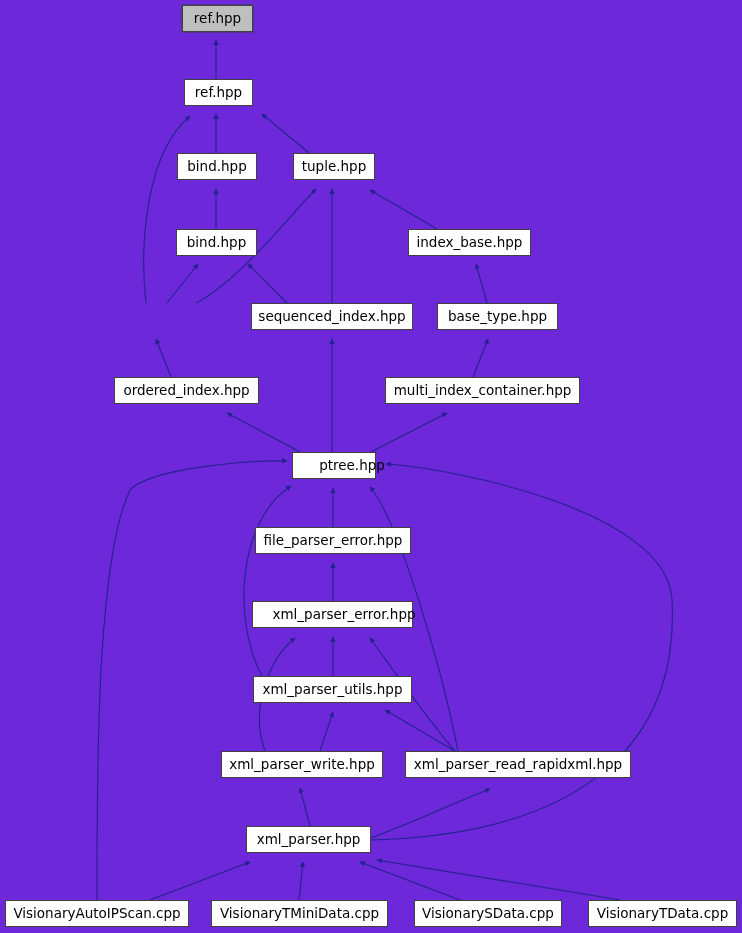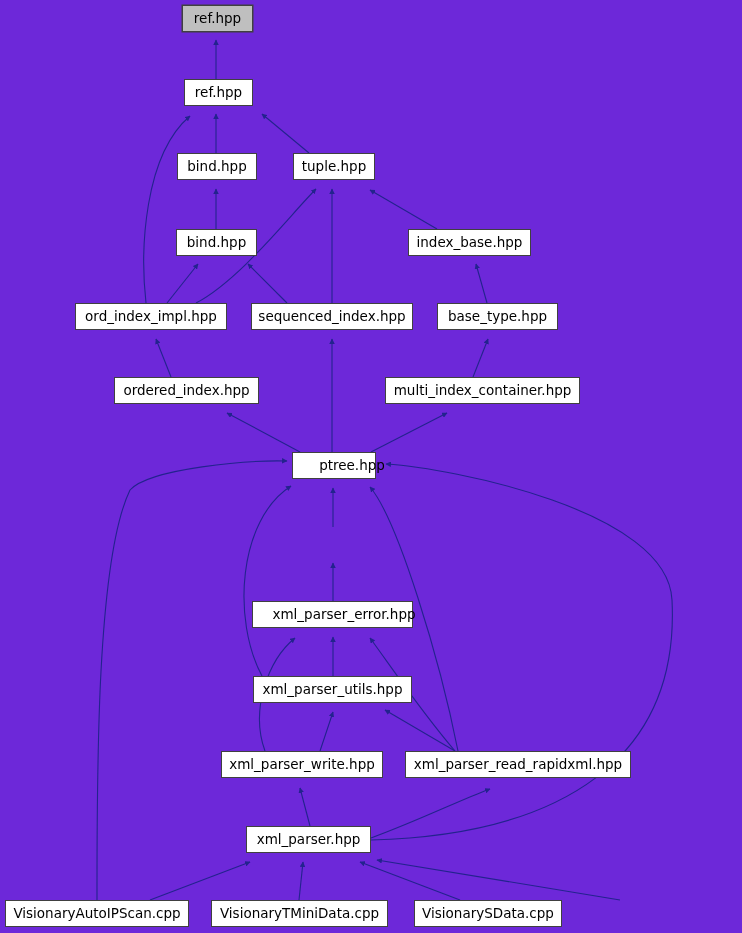--- a/index.html
+++ b/index.html
@@ -82,37 +82,37 @@
     </div>
     <div class="node" style="left: 293px; top: 153px; width: 82px; height: 27px;">
       <span class="lbl">tuple.hpp</span>
     </div>
     <div class="node" style="left: 176px; top: 229px; width: 81px; height: 27px;">
       <span class="lbl">bind.hpp</span>
     </div>
     <div class="node" style="left: 408px; top: 229px; width: 123px; height: 27px;">
       <span class="lbl">index_base.hpp</span>
     </div>
-    <div class="node" style="left: 75px; top: 303px; width: 152px; height: 27px;">
-      <span class="lbl">ord_index_impl.hpp</span>
-    </div>
     <div class="node" style="left: 251px; top: 303px; width: 162px; height: 27px;">
       <span class="lbl">sequenced_index.hpp</span>
     </div>
     <div class="node" style="left: 114px; top: 377px; width: 145px; height: 27px;">
       <span class="lbl">ordered_index.hpp</span>
     </div>
     <div class="node" style="left: 437px; top: 303px; width: 121px; height: 27px;">
       <span class="lbl">base_type.hpp</span>
     </div>
     <div class="node" style="left: 385px; top: 377px; width: 195px; height: 27px;">
       <span class="lbl">multi_index_container.hpp</span>
     </div>
     <div class="node" style="left: 292px; top: 452px; width: 84px; height: 27px; padding-left: 36px;">
       <span class="lbl">ptree.hpp</span>
+    </div>
+    <div class="node" style="left: 255px; top: 527px; width: 156px; height: 27px;">
+      <span class="lbl">file_parser_error.hpp</span>
     </div>
     <div class="node" style="left: 252px; top: 601px; width: 161px; height: 27px; padding-left: 23px;">
       <span class="lbl">xml_parser_error.hpp</span>
     </div>
     <div class="node" style="left: 253px; top: 676px; width: 159px; height: 27px;">
       <span class="lbl">xml_parser_utils.hpp</span>
     </div>
     <div class="node" style="left: 221px; top: 751px; width: 162px; height: 27px;">
       <span class="lbl">xml_parser_write.hpp</span>
     </div>
@@ -124,13 +124,16 @@
     </div>
     <div class="node" style="left: 5px; top: 900px; width: 184px; height: 27px;">
       <span class="lbl">VisionaryAutoIPScan.cpp</span>
     </div>
     <div class="node" style="left: 211px; top: 900px; width: 177px; height: 27px;">
       <span class="lbl">VisionaryTMiniData.cpp</span>
     </div>
     <div class="node" style="left: 414px; top: 900px; width: 148px; height: 27px;">
       <span class="lbl">VisionarySData.cpp</span>
     </div>
+    <div class="node" style="left: 588px; top: 900px; width: 149px; height: 27px;">
+      <span class="lbl">VisionaryTData.cpp</span>
+    </div>
   </div>
 
 </body></html>

